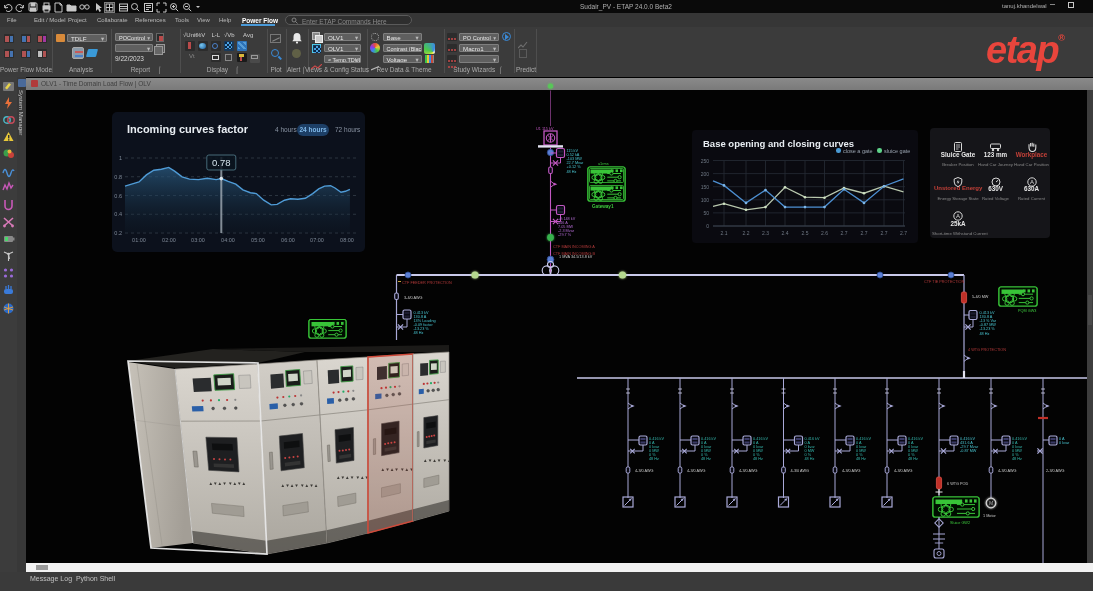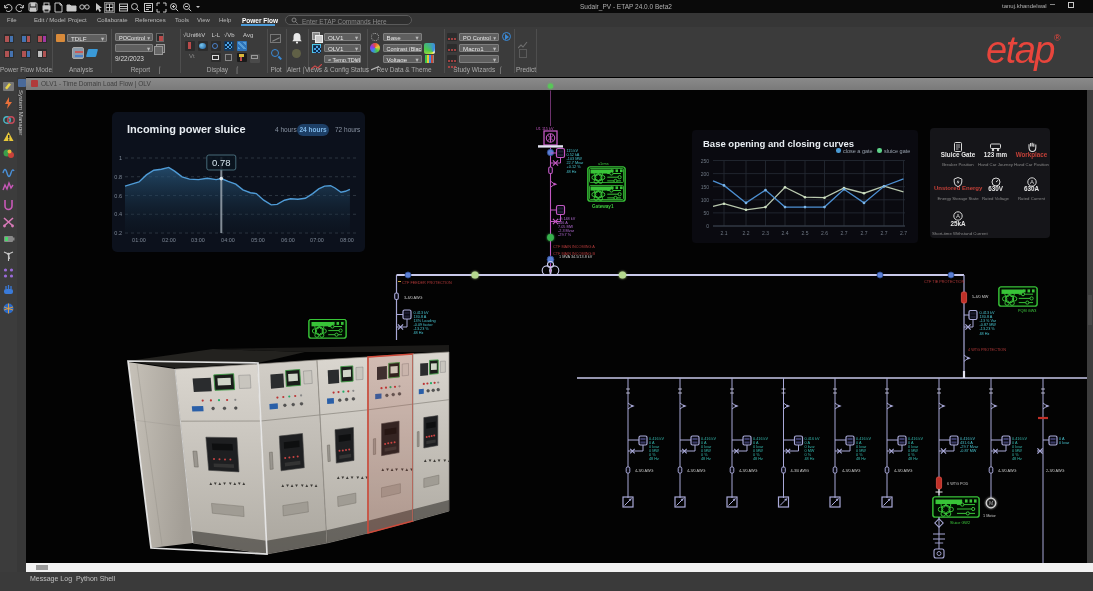--- a/index.html
+++ b/index.html
@@ -233,21 +233,21 @@
 <div style="position:absolute;left:459px;top:54.5px;width:40px;height:8px;background:#5f5f5f;border:0.5px solid #7f7f7f;border-radius:1px;color:#e8e8e8;font-size:6.2px;line-height:8px;padding-left:3px;box-sizing:border-box;white-space:nowrap;overflow:hidden">
     <span style="position:absolute;right:2px;top:0;color:#bbb">▾</span>
   </div>
 <div style="position:absolute;left:501.5px;top:31.5px;width:9px;height:9px;border-radius:50%;border:1.3px solid #3a8ad8">
     <div style="position:absolute;left:2.5px;top:1.5px;width:0;height:0;border-left:4px solid #3a8ad8;border-top:3px solid transparent;border-bottom:3px solid transparent"></div>
   </div>
 <div style="position:absolute;left:518px;top:35px;width:10px;height:8px;opacity:.55"><svg width="10" height="8">
       <path d="M 0 7 L 3 4 L 5 6 L 9 1" stroke="#999" stroke-width="1.1" fill="none"></path>
     </svg></div>
 <div style="position:absolute;left:519px;top:49px;width:8px;height:9px;border:1px solid #777;opacity:.55"></div>
-<div class="abs" style="left:986px;top:30px;font-size:38px;font-weight:normal;font-style:italic;color:#e8453c;letter-spacing:-1.5px;line-height:40px">etap<span style="font-size:9px;position:relative;top:-22px;left:0px;font-style:normal">®</span></div>
+<div class="abs" style="left:986px;top:30px;font-size:38px;font-weight:bold;font-style:italic;color:#e8453c;letter-spacing:-1.5px;line-height:40px">etap<span style="font-size:9px;position:relative;top:-22px;left:0px;font-style:normal">®</span></div>
 
 <div class="abs" style="left:0;top:77px;width:17px;height:514px;background:#3c3c3c"></div>
 <svg width="17" height="420" style="position:absolute;left:0;top:0">
     <g transform="translate(3,80)">
       <rect x="0" y="2" width="11" height="9" rx="1" fill="#777"></rect>
       <path d="M 2 8 l 4 -5 l 2 1.5 l -4 5 z" fill="#e8d44a"></path>
     </g>
     <g transform="translate(3,97)">
       <path d="M 6 0 L 2 7 h 3 l -1 5 l 5 -7 h -3 z" fill="#e8703a"></path>
     </g>
@@ -1001,21 +1001,21 @@
       <circle cx="765.5" cy="190.1" r="1.3" fill="#7db6e8"></circle>
       <circle cx="785" cy="207.1" r="1.3" fill="#7db6e8"></circle>
       <circle cx="805" cy="207.1" r="1.3" fill="#7db6e8"></circle>
       <circle cx="824.5" cy="207.1" r="1.3" fill="#7db6e8"></circle>
       <circle cx="844" cy="189.3" r="1.3" fill="#7db6e8"></circle>
       <circle cx="864" cy="202.9" r="1.3" fill="#7db6e8"></circle>
       <circle cx="884" cy="186.2" r="1.3" fill="#7db6e8"></circle>
     </g>
 </svg>
 
-<div class="abs" style="left:127px;top:123px;font-size:11px;font-weight:bold;color:#e8edf2">Incoming power sluice</div>
+<div class="abs" style="left:127px;top:123px;font-size:11px;font-weight:bold;color:#e8edf2">Incoming curves factor</div>
 <div class="abs" style="left:275px;top:126px;font-size:6.5px;color:#8a94a3">4 hours</div>
 <div class="abs" style="left:297px;top:123.5px;width:32px;height:12px;background:#1d3f66;border-radius:7px;text-align:center;font-size:6.5px;line-height:12px;color:#7fb8e8;font-weight:bold">24 hours</div>
 <div class="abs" style="left:335px;top:126px;font-size:6.5px;color:#8a94a3">72 hours</div>
 
 <div class="abs" style="left:703px;top:138px;font-size:9.5px;font-weight:bold;color:#e8edf2">Base opening and closing curves</div>
 <div class="abs" style="left:836px;top:148px;width:4.5px;height:4.5px;border-radius:50%;background:#4a9ad4"></div>
 <div class="abs" style="left:843px;top:147.5px;font-size:5.5px;color:#98a2ae">close a gate</div>
 <div class="abs" style="left:877px;top:148px;width:4.5px;height:4.5px;border-radius:50%;background:#5fd38a"></div>
 <div class="abs" style="left:884px;top:147.5px;font-size:5.5px;color:#98a2ae">sluice gate</div>
 <div class="abs" style="left:952px;top:138px;width:12px;text-align:center"><svg width="10" height="10">

